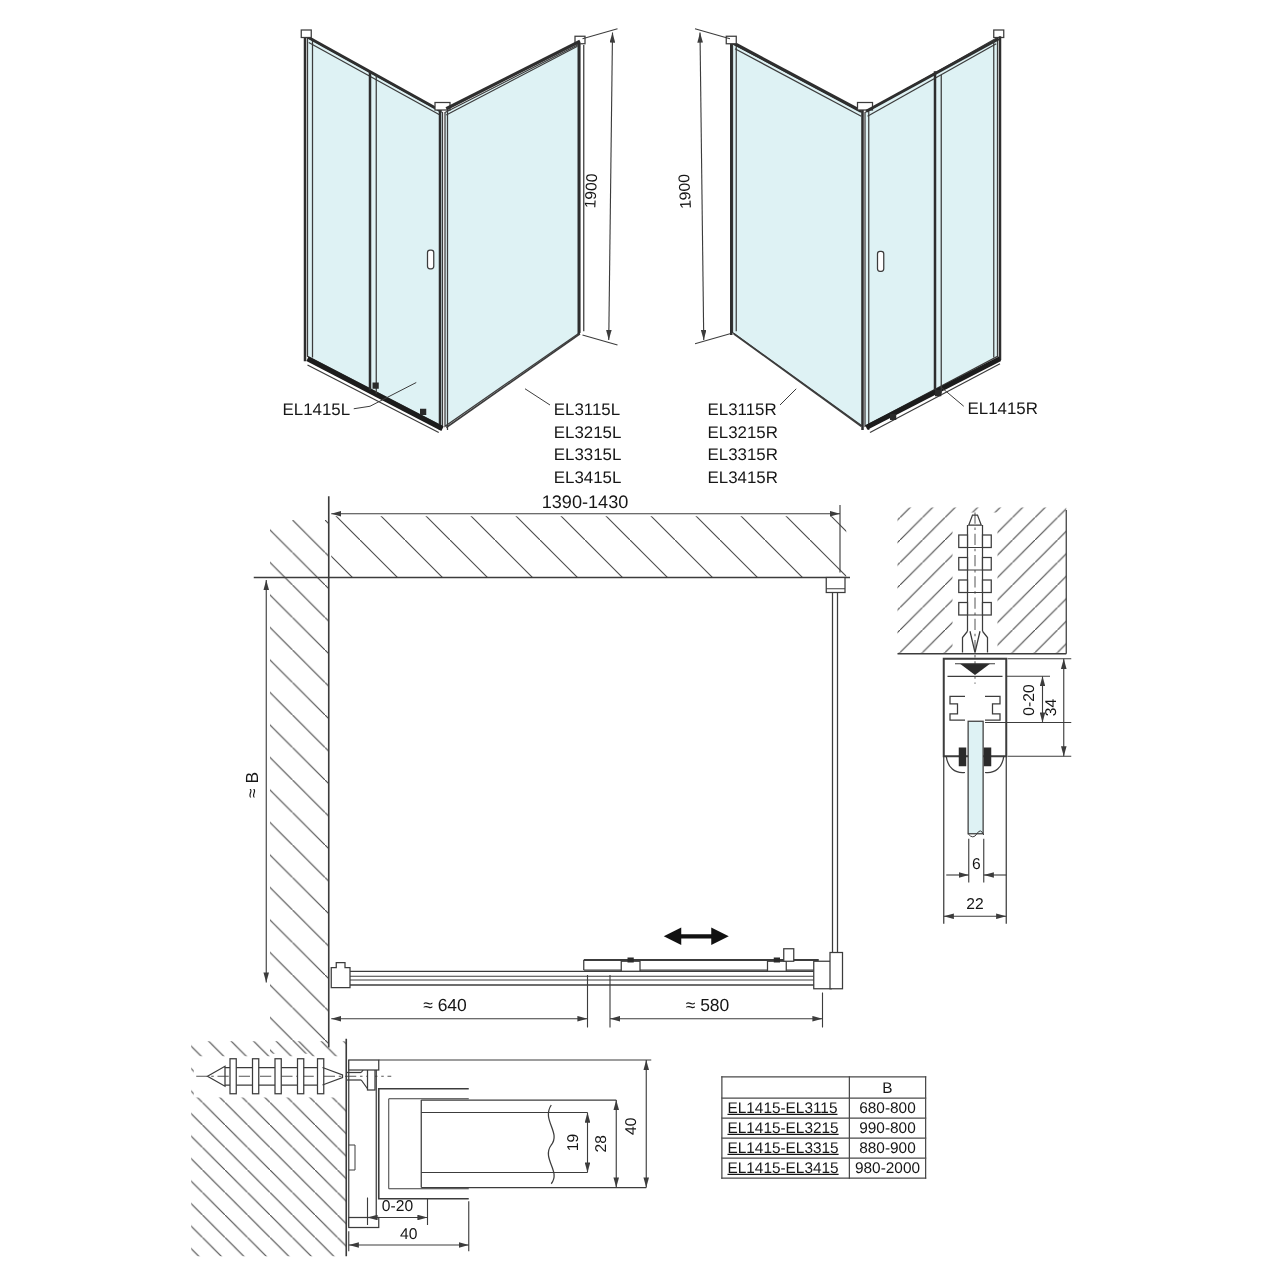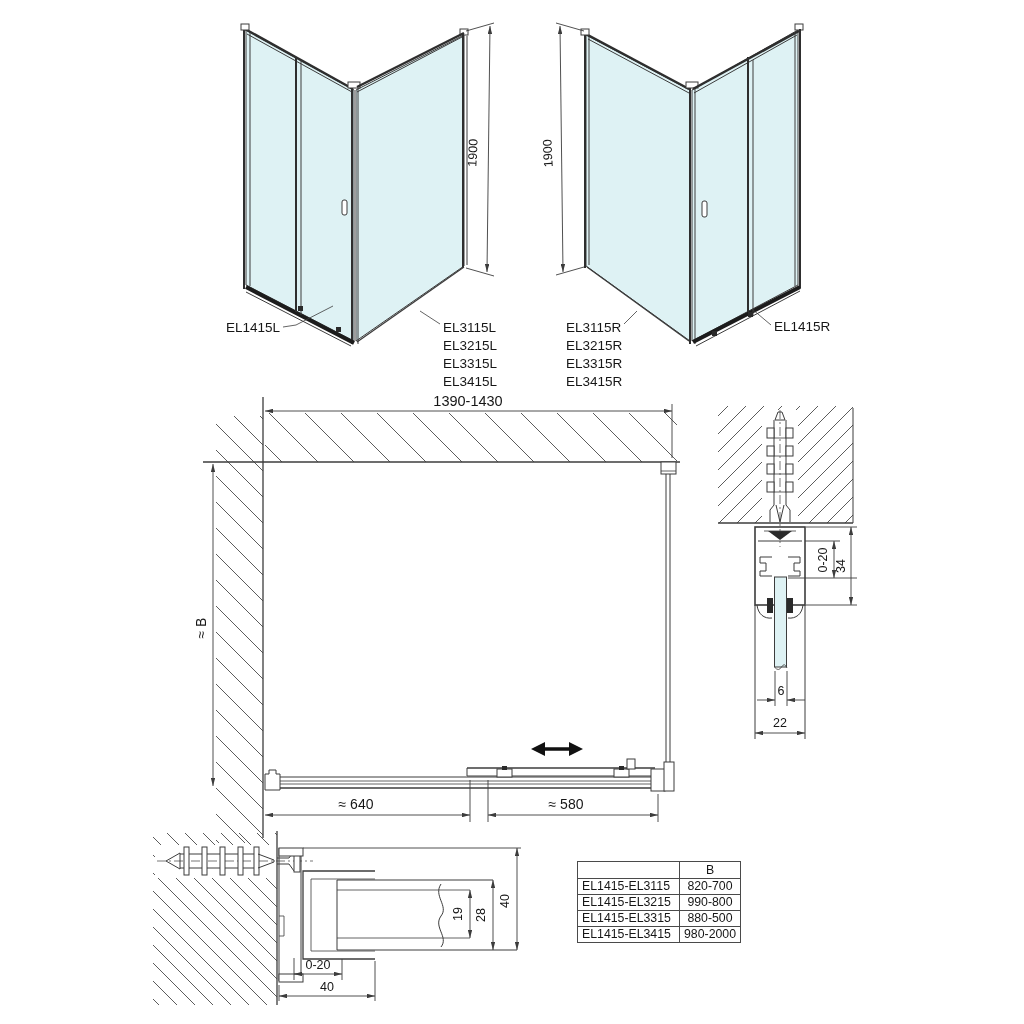--- a/index.html
+++ b/index.html
@@ -16,21 +16,21 @@
   .dark{stroke:#1c1c1c;stroke-width:4;fill:none}
   .glass{fill:#def2f4;stroke:#3c3c3c;stroke-width:1}
   .fillw{fill:#fff;stroke:#3c3c3c;stroke-width:1}
   .filld{fill:#2a2a2a;stroke:none}
   .dim{stroke:#3c3c3c;stroke-width:.9;fill:none}
   .cl{stroke:#3c3c3c;stroke-width:.7;stroke-dasharray:9 3 2 3;fill:none}
   .table-wrap{position:absolute;left:577px;top:861px;}
   .table-wrap table{border-collapse:collapse;}
   .table-wrap td{border:1.8px solid #4a4a4a;font-size:12.3px;color:#161616;
                  height:15px;line-height:15px;padding:0;}
-  .table-wrap td.c1{width:97px;padding-left:4px;text-align:left;}
+  .table-wrap td.c1{width:97px;padding-left:4px;text-align:left;text-decoration:underline;}
   .table-wrap td.c2{width:60px;text-align:center;}
   .table-wrap tr.hd td{height:16px;}
 </style>
 </head>
 <body>
 
 <div id="sheet">
 <svg width="1024" height="1024" viewBox="0 0 1024 1024">
   <defs>
     <marker id="ar" orient="auto-start-reverse" refX="9" refY="2.5" markerWidth="10" markerHeight="5">
@@ -319,29 +319,29 @@
 
 <div class="table-wrap">
   <table>
     <tbody>
           <tr class="hd">
       <td class="c1"></td>
       <td class="c2">B</td>
     </tr>
     <tr>
       <td class="c1">EL1415-EL3115</td>
-      <td class="c2">820-700</td>
+      <td class="c2">680-800</td>
     </tr>
     <tr>
       <td class="c1">EL1415-EL3215</td>
       <td class="c2">990-800</td>
     </tr>
     <tr>
       <td class="c1">EL1415-EL3315</td>
-      <td class="c2">880-500</td>
+      <td class="c2">880-900</td>
     </tr>
     <tr>
       <td class="c1">EL1415-EL3415</td>
       <td class="c2">980-2000</td>
     </tr>
   </tbody>
       </table>
 </div>
 </div>
 

